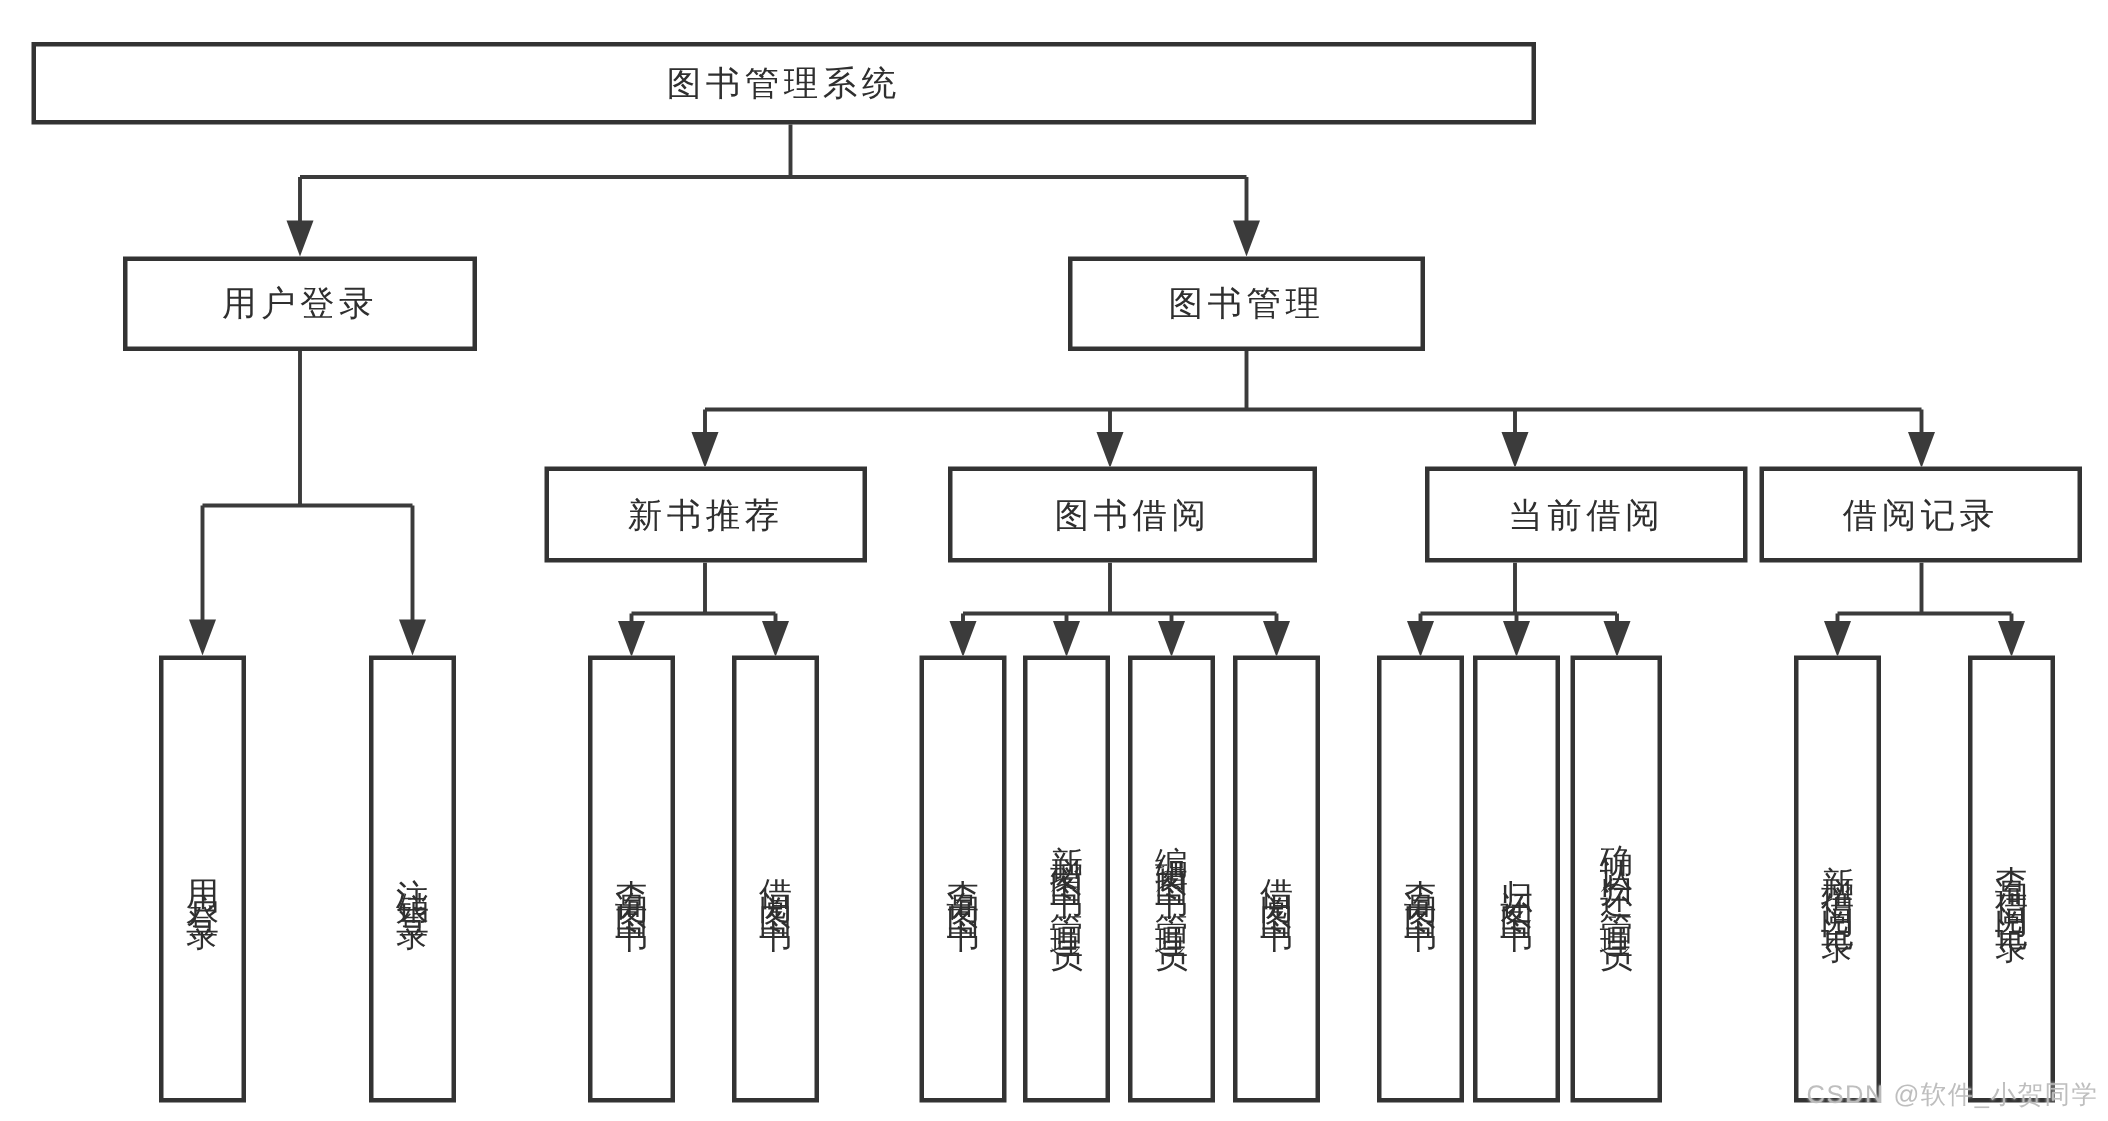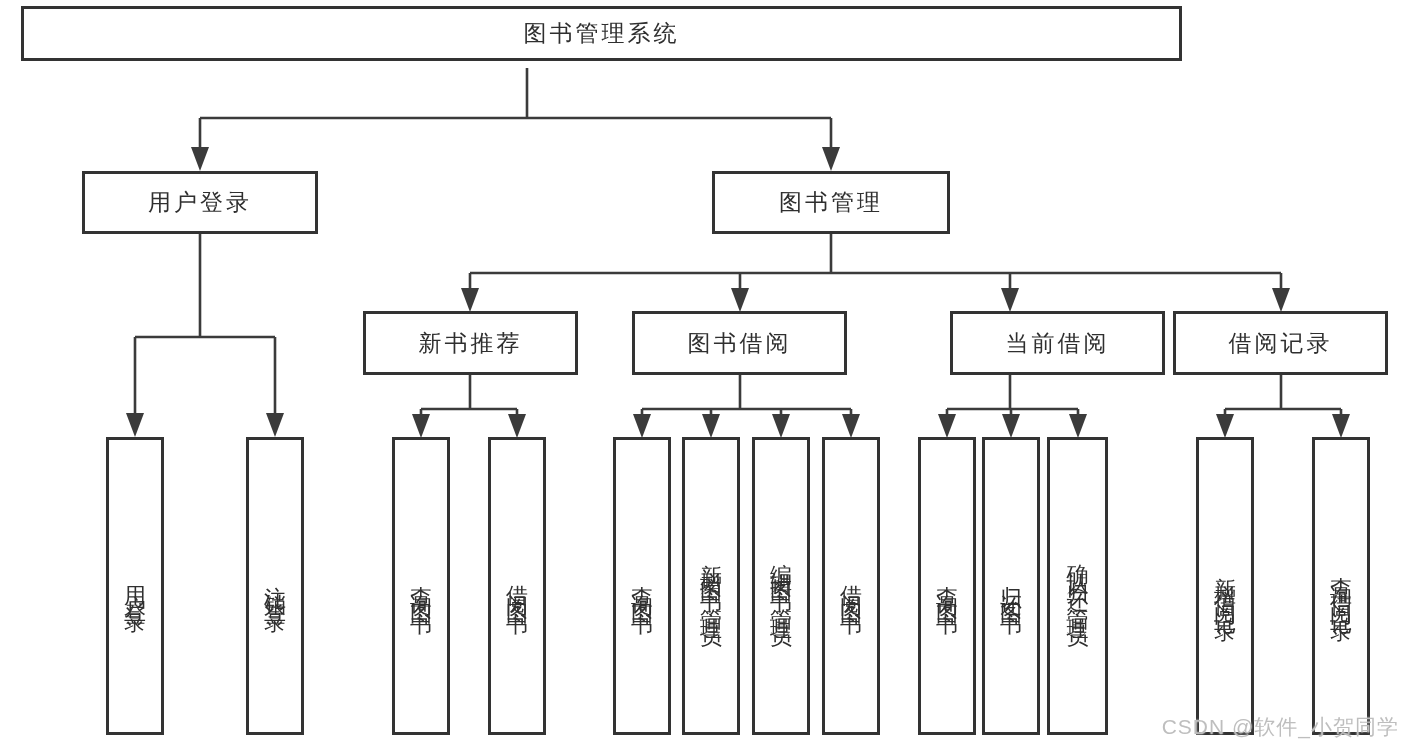--- a/index.html
+++ b/index.html
@@ -38,21 +38,21 @@
     writing-mode: vertical-rl;
     text-orientation: mixed;
     font-size: 22px;
     letter-spacing: 9px;
     line-height: 1;
   }
   .watermark {
     position: absolute;
     right: 6px;
     bottom: 6px;
-    font-size: 21px;
+    font-size: 17px;
     letter-spacing: 1px;
     color: rgba(186, 186, 186, 0.95);
     text-shadow: 0 0 2px #ffffff;
     z-index: 5;
     white-space: nowrap;
   }
 </style>
 </head>
 <body>
 
@@ -98,27 +98,27 @@
 
       <polygon points="938,414 956,414 947,438"></polygon>
       <polygon points="1002,414 1020,414 1011,438"></polygon>
       <polygon points="1069,414 1087,414 1078,438"></polygon>
 
       <polygon points="1216,414 1234,414 1225,438"></polygon>
       <polygon points="1332,414 1350,414 1341,438"></polygon>
     </g>
   </svg>
 
-  <div class="node" style="left:21px; top:6px; width:1161px; height:55px;">图书管理系统</div>
+  <div class="node" style="left:21px; top:28px; width:1003px; height:55px;">图书管理系统</div>
 
   <div class="node" style="left:82px; top:171px; width:236px; height:63px;">用户登录</div>
   <div class="node" style="left:363px; top:311px; width:215px; height:64px;">新书推荐</div>
 
   <div class="node" style="left:712px; top:171px; width:238px; height:63px;">图书管理</div>
-  <div class="node" style="left:632px; top:311px; width:215px; height:64px;">图书借阅</div>
+  <div class="node" style="left:632px; top:311px; width:246px; height:64px;">图书借阅</div>
   <div class="node" style="left:903px; top:311px; width:215px; height:64px;margin-left:47px;">当前借阅</div>
   <div class="node" style="left:1173px; top:311px; width:215px; height:64px;">借阅记录</div>
 
   <div class="node leaf" style="left:106px; top:437px; width:58px; height:298px;">用户登录</div>
   <div class="node leaf" style="left:246px; top:437px; width:58px; height:298px;">注销登录</div>
 
   <div class="node leaf" style="left:392px; top:437px; width:58px; height:298px;">查询图书</div>
   <div class="node leaf" style="left:488px; top:437px; width:58px; height:298px;">借阅图书</div>
 
   <div class="node leaf" style="left:613px; top:437px; width:58px; height:298px;">查询图书</div>

